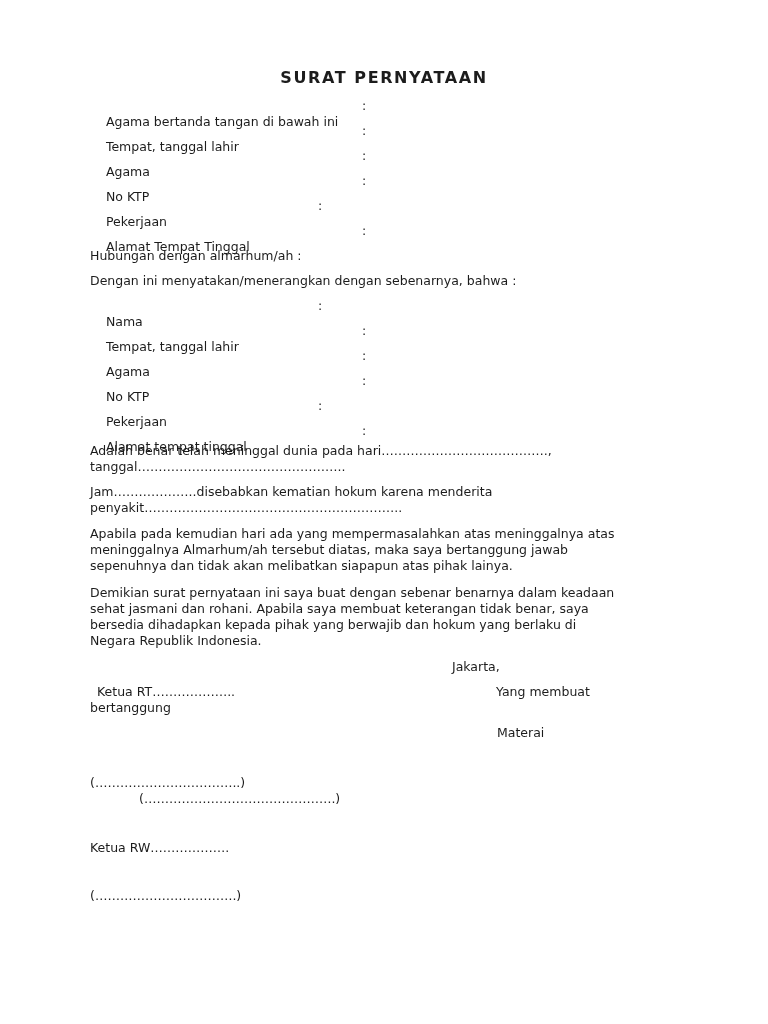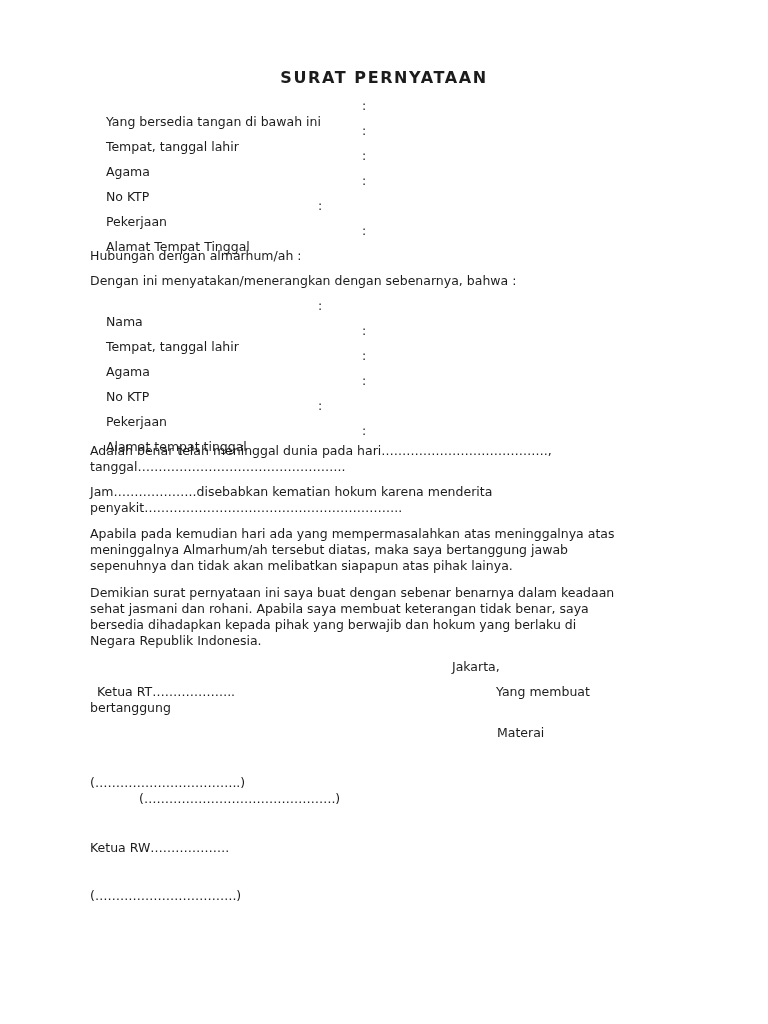--- a/index.html
+++ b/index.html
@@ -27,21 +27,21 @@
   .ln { left: 90px; }
 </style>
 </head>
 <body>
 
 <div class="page">
 
   <div class="abs title" style="top:70px">SURAT PERNYATAAN</div>
 
   <div class="abs row" style="top:98px">
-    <span>Yang bersedia tangan di bawah ini</span>
+    <span>Agama bertanda tangan di bawah ini</span>
     <span class="colon c-far">:</span>
   </div>
   <div class="abs row" style="top:123px">
     <span>Tempat, tanggal lahir</span>
     <span class="colon c-far">:</span>
   </div>
   <div class="abs row" style="top:148px">
     <span>Agama</span>
     <span class="colon c-far">:</span>
   </div>

